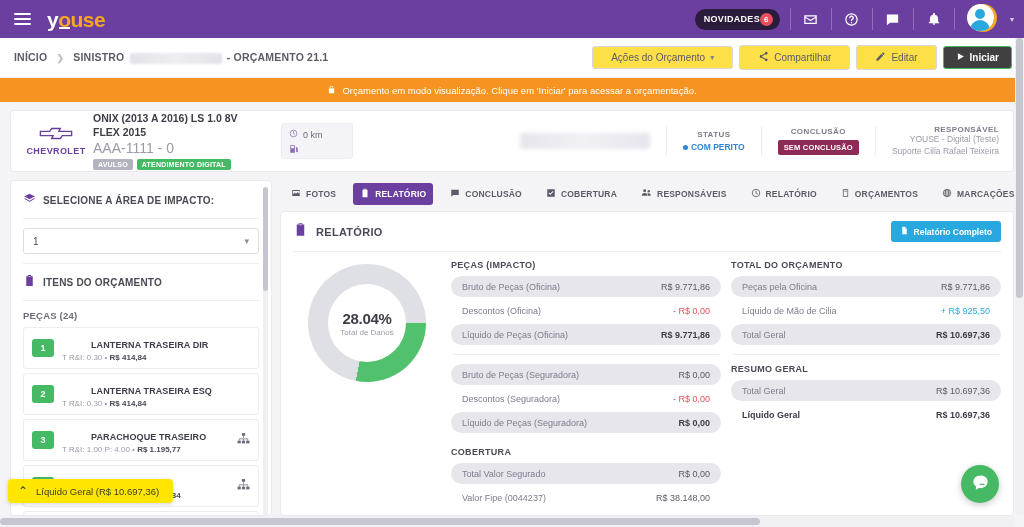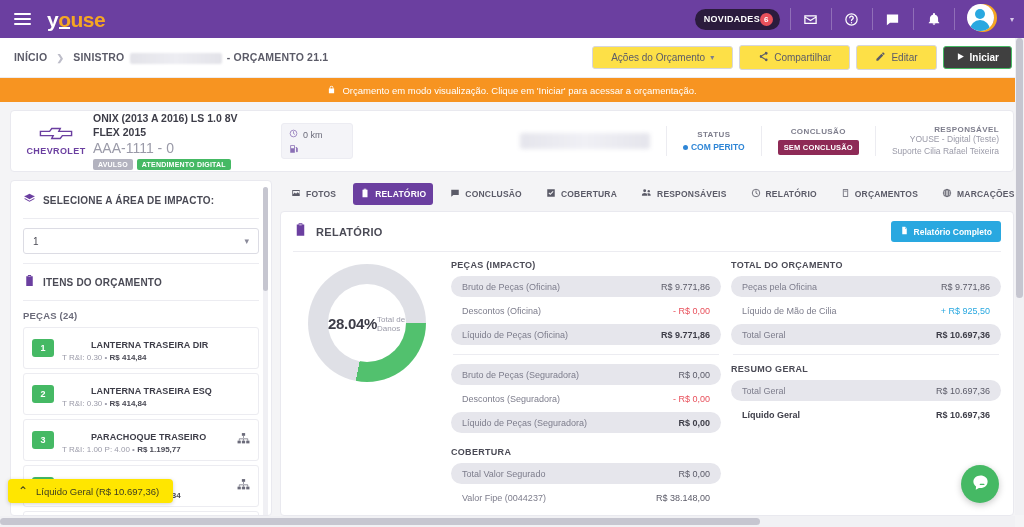--- a/index.html
+++ b/index.html
@@ -178,21 +178,21 @@
     margin-left: auto; background: #29a8e0; color: #fff; border: none; border-radius: 3px;
     font-size: 8.5px; font-weight: bold; padding: 5px 9px;
     display: flex; align-items: center; gap: 5px; cursor: pointer;
   }
   .cardbody { display: flex; padding: 4px 12px 0 12px; gap: 10px; }
   .donutcol { width: 148px; display: flex; justify-content: center; padding-top: 8px; }
   .donut { position: relative; width: 118px; height: 118px; }
   .donut .hole {
     position: absolute; left: 50%; top: 50%; transform: translate(-50%,-50%);
     width: 78px; height: 78px; background: #fff; border-radius: 50%;
-    display: flex; flex-direction: row; align-items: center; justify-content: center;
+    display: flex; flex-direction: column; align-items: center; justify-content: center;
   }
   .donut .pct { font-size: 15px; font-weight: bold; color: #3d3d48; letter-spacing: -.3px; }
   .donut .plab { font-size: 8px; color: #9a9aa8; margin-top: 1px; }
   .col { flex: 1; min-width: 0; }
   .sectitle { font-size: 9px; font-weight: bold; color: #4a4a55; letter-spacing: .3px; margin: 4px 0 6px 0; }
   .row {
     display: flex; align-items: center; justify-content: space-between;
     height: 21px; padding: 0 11px; font-size: 9px; margin-bottom: 3px;
   }
   .row.shaded { background: #e6e6ec; border-radius: 11px; }

